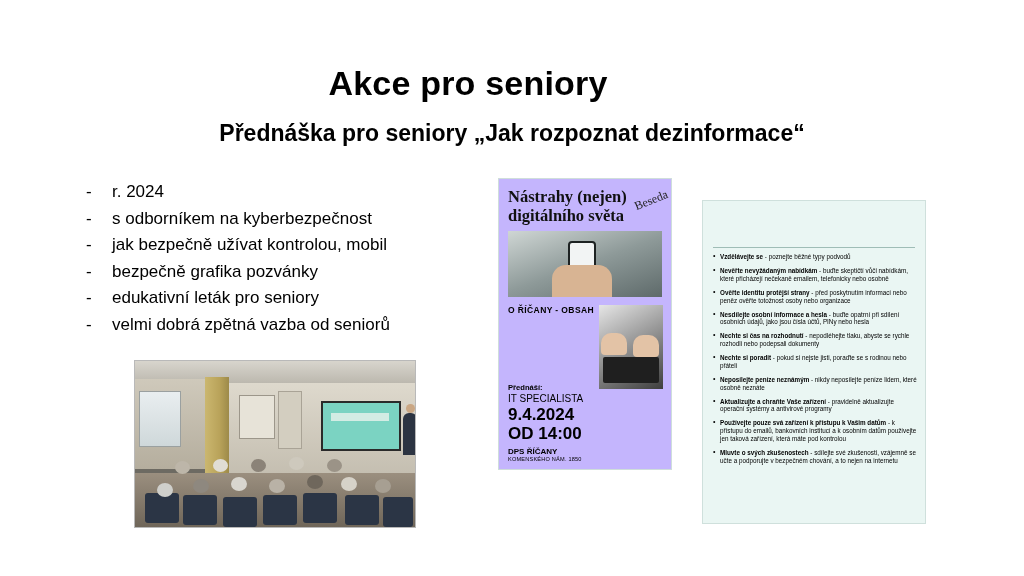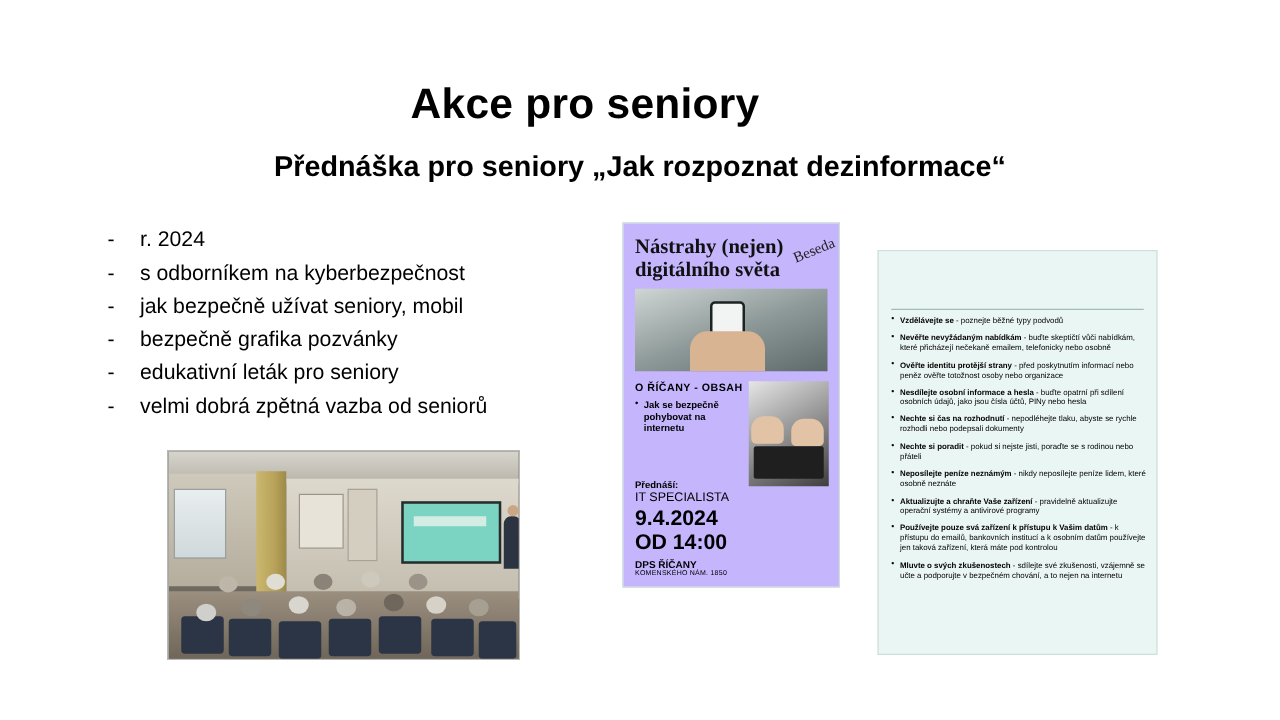--- a/index.html
+++ b/index.html
@@ -290,21 +290,21 @@
   <div class="bullet-row">
     <span class="bullet-dash">-</span>
     <span class="bullet-text">r. 2024</span>
   </div>
   <div class="bullet-row">
     <span class="bullet-dash">-</span>
     <span class="bullet-text">s odborníkem na kyberbezpečnost</span>
   </div>
   <div class="bullet-row">
     <span class="bullet-dash">-</span>
-    <span class="bullet-text">jak bezpečně užívat seniory, mobil</span>
+    <span class="bullet-text">jak bezpečně užívat kontrolou, mobil</span>
   </div>
   <div class="bullet-row">
     <span class="bullet-dash">-</span>
     <span class="bullet-text">bezpečně grafika pozvánky</span>
   </div>
   <div class="bullet-row">
     <span class="bullet-dash">-</span>
     <span class="bullet-text">edukativní leták pro seniory</span>
   </div>
   <div class="bullet-row">
@@ -352,21 +352,20 @@
   <div class="beseda">Beseda</div>
 
   <div class="phone-photo">
     <div class="phone"></div>
     <div class="hand"></div>
   </div>
 
   <div class="sec-head">O ŘÍČANY - OBSAH</div>
 
   <div class="p1-list">
-    <div class="li">Jak se bezpečně pohybovat na internetu</div>
   </div>
 
   <div class="hands-photo">
     <div class="h1"></div>
     <div class="h2"></div>
     <div class="kb"></div>
   </div>
 
   <div class="prednasi">Přednáší:</div>
   <div class="prednasi-val">IT SPECIALISTA</div>

